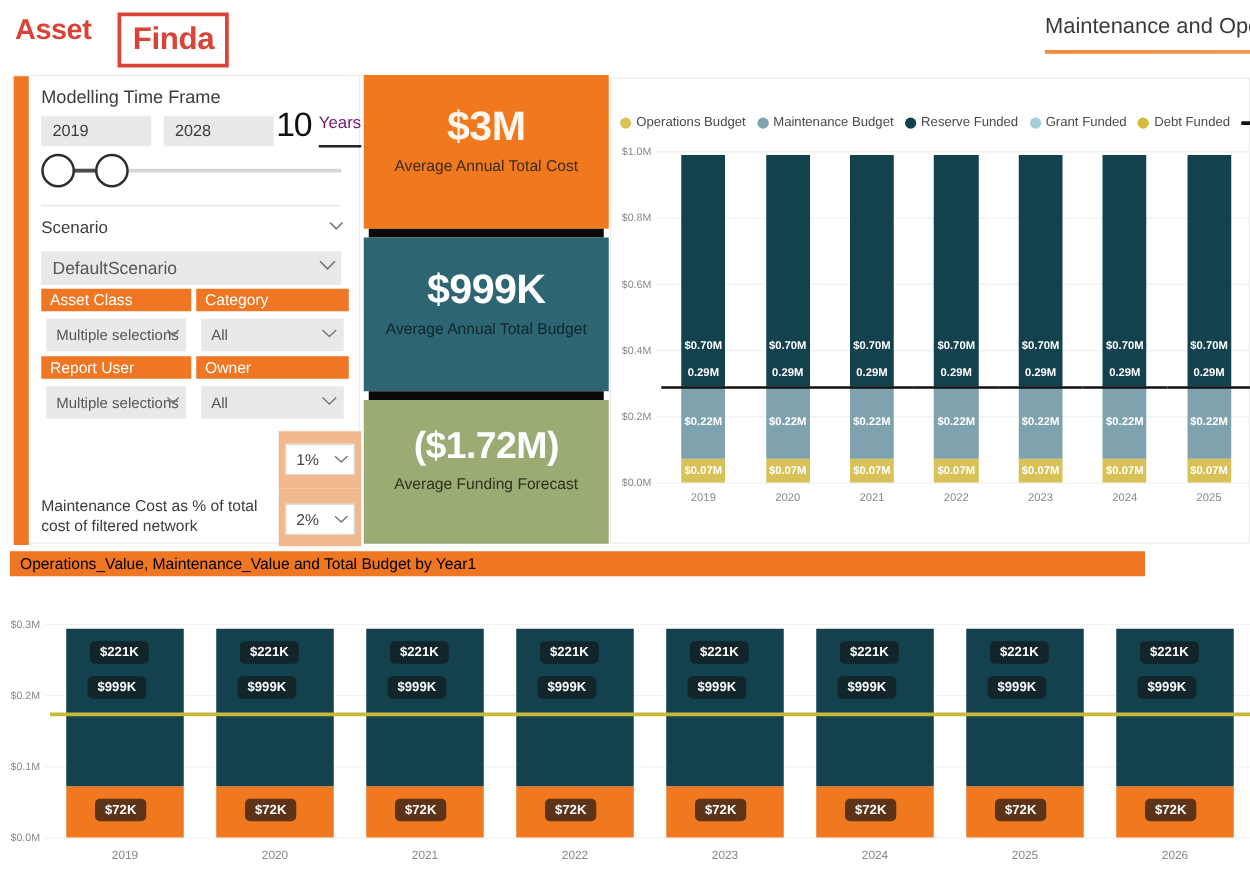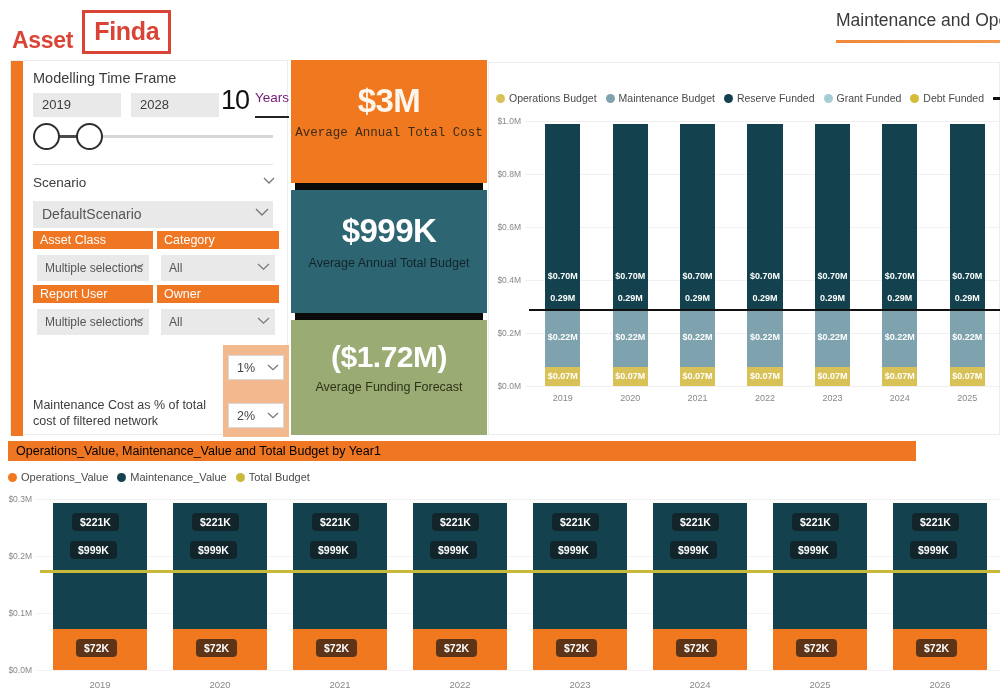--- a/index.html
+++ b/index.html
@@ -6,21 +6,21 @@
   html, body {
     width: 1000px; height: 700px;
     background: #ffffff;
     font-family: "Liberation Sans", sans-serif;
     overflow: hidden;
   }
   #root { position: relative; width: 1000px; height: 700px; background:#fff; }
 
   
   .header { position:absolute; left:0; top:0; width:1000px; height:58px; background:#fff; }
-  .logo { position:absolute; left:12px; top:10px; display:flex; align-items:flex-end; gap:0px; }
+  .logo { position:absolute; left:12px; top:10px; display:flex; align-items:flex-start; gap:12px; }
   .logo-asset {
     font-size:23px; font-weight:bold; color:#d94436;
     letter-spacing:-0.3px; padding-right:9px;
   }
   .logo-box {
     border:3px solid #d94436; padding:4px 9px 5px 9px;
   }
   .logo-finda { font-size:25px; font-weight:bold; color:#d94436; letter-spacing:-0.3px; }
 
   .page-title {
@@ -85,21 +85,21 @@
     position:absolute; background:#fff; border:1px solid #d9d9d9; height:25px;
     font-size:12.5px; color:#444; padding:5px 0 0 8px; width:56px;
   }
   .kpi-card { position:absolute; left:0; width:196px; text-align:center; }
   .kpi-value { font-weight:bold; letter-spacing:-0.5px; }
   .kpi-label { font-size:12.5px; }
   .kpi-sep { position:absolute; left:4px; width:188px; height:7px; background:#0a0a0a; }
 
   #kpi1 { top:60px; height:123px; background:#f0791f; }
   #kpi1 .kpi-value { color:#fdf6ec; font-size:33px; margin-top:22px; }
-  #kpi1 .kpi-label { color:#3d2b16; margin-top:6px;font-family:Liberation Mono, monospace; }
+  #kpi1 .kpi-label { color:#3d2b16; margin-top:6px; }
   #kpi2 { top:190px; height:123px; background:#2e6572; }
   #kpi2 .kpi-value { color:#ffffff; font-size:33px; margin-top:22px; }
   #kpi2 .kpi-label { color:#10262b; margin-top:6px; }
   #kpi3 { top:320px; height:115px; background:#9bab74; }
   #kpi3 .kpi-value { color:#ffffff; font-size:30px; margin-top:20px; }
   #kpi3 .kpi-label { color:#2c3318; margin-top:6px; }
 
   
   .chart-top {
     position:absolute; left:488px; top:62px; width:512px; height:373px;
@@ -399,34 +399,20 @@
           <div class="seg-text" style="top: 147.5px;">$0.70M</div>
         </div>
         <div class="line-overlay" style="left: 444.571px; top: 196.15px; width: 67.4286px; background: rgb(17, 17, 17);"></div>
         <div class="seg-text" style="left: 460.754px; top: 180.15px; width: 35.0629px;">0.29M</div>
         <div class="xlabel" style="left: 452.286px; top: 280px; width: 52px;">2025</div>
       </div>
   </div>
 
   <div class="chart-bottom">
     <div class="chart-hdr2">Operations_Value, Maintenance_Value and Total Budget by Year1</div>
-    <div class="legend2" id="legend-bottom">
-        <div class="legend-item">
-          <span class="legend-dot" style="background:#f0791f"></span>
-          <span class="legend-text" style="font-size:11px">Operations_Value</span>
-        </div>
-        <div class="legend-item">
-          <span class="legend-dot" style="background:#13424e"></span>
-          <span class="legend-text" style="font-size:11px">Maintenance_Value</span>
-        </div>
-        <div class="legend-item">
-          <span class="legend-dot" style="background:#c9b93b"></span>
-          <span class="legend-text" style="font-size:11px">Total Budget</span>
-        </div>
-      </div>
     <div class="plot2" id="plot-bottom">
         <div class="gridline2" style="top: 183px;"></div>
         <div class="ylabel2" style="top: 178px; left: 0px;">$0.0M</div>
         <div class="gridline2" style="top: 126px;"></div>
         <div class="ylabel2" style="top: 121px; left: 0px;">$0.1M</div>
         <div class="gridline2" style="top: 69px;"></div>
         <div class="ylabel2" style="top: 64px; left: 0px;">$0.2M</div>
         <div class="gridline2" style="top: 12px;"></div>
         <div class="ylabel2" style="top: 7px; left: 0px;">$0.3M</div>
         <div class="bar-seg" style="left: 53.2px; top: 141.96px; width: 93.6px; height: 41.04px; background: rgb(240, 121, 31);"></div>

